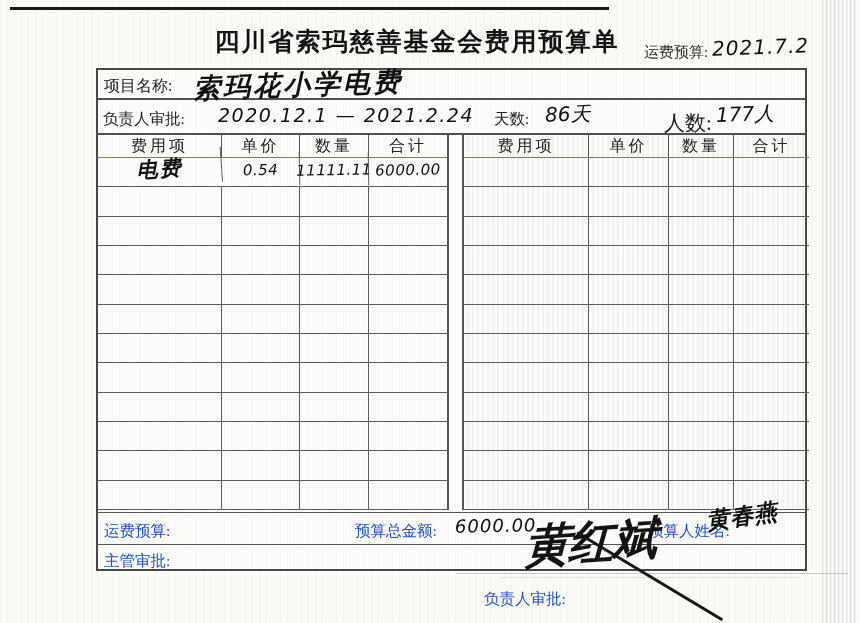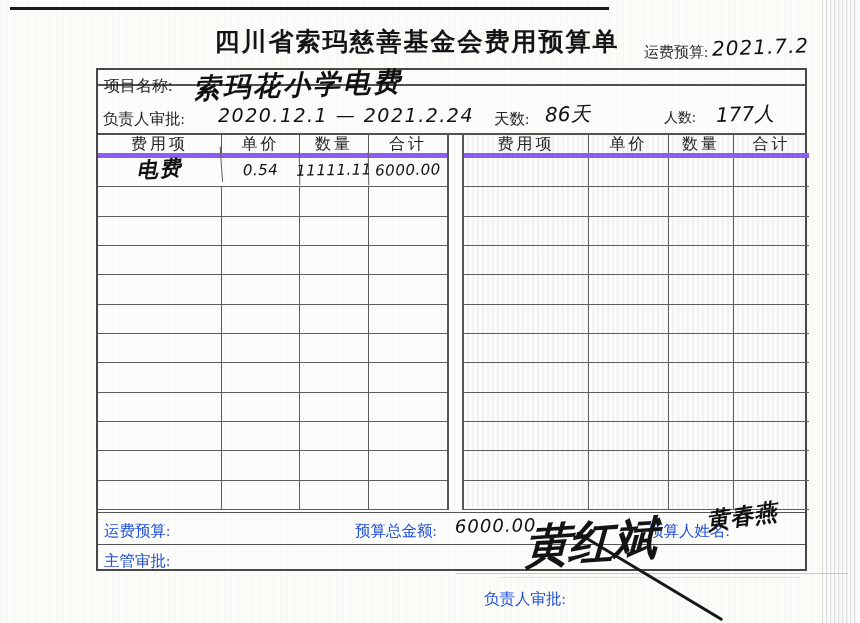--- a/index.html
+++ b/index.html
@@ -28,37 +28,37 @@
   .hw {
     font-family:"DejaVu Sans",cursive; font-style:italic; color:#101010; white-space:nowrap;
     display:inline-block;
   }
   .date-value { font-size:20px; transform:rotate(-2deg); position:relative; top:-3px; letter-spacing:1px; }
 
   .form {
     position:absolute; left:96px; top:68px; width:711px; height:503px;
     border:2px solid #484848; background:rgba(255,255,255,0.35);
   }
-  .rowA { position:absolute; left:0; top:0; width:100%; height:16px; border-bottom:2px solid #515151; }
+  .rowA { position:absolute; left:0; top:0; width:100%; height:30px; border-bottom:2px solid #515151; }
   .rowB { position:absolute; left:0; top:30px; width:100%; height:35px; border-bottom:2px solid #515151; }
   .rowA span, .rowB span, .frow1 span, .frow2 span { position:absolute; }
   .plabel { font-size:16px; color:#222; }
   .lbl-project { left:6px; top:6px; }
   .val-project { left:95px; top:-3px; font-size:27px; letter-spacing:3px; transform:rotate(-2deg); font-weight:600; }
   .lbl-period { left:5px; top:9px; font-size:15.5px; }
   .val-period { left:120px; top:4px; font-size:19px; letter-spacing:1.5px; }
   .lbl-days { left:396px; top:9px; font-size:15.5px; }
   .val-days { left:447px; top:1px; font-size:20px; transform:rotate(-2deg); }
-  .lbl-people { left:566px; top:9px; font-size:14px; }
+  .lbl-people { left:566px; top:9px; font-size:21px; }
   .val-people { left:618px; top:1px; font-size:20px; transform:rotate(-2deg); }
 
   .sub { position:absolute; top:65px; height:375px; }
   .side-left  { left:0;     width:351px; border-right:2px solid #555; }
   .side-right { left:364px; width:347px; border-left:2px solid #555; }
-  .thead { display:flex; height:23px; border-bottom:5px solid #8b5cf6; }
+  .thead { display:flex; height:23px; border-bottom:1px solid #8b5cf6; }
   .tbody { display:flex; flex-direction:column; height:352px; }
   .trow { display:flex; flex:1; border-bottom:1px solid #5d5d5d; }
   .hcell, .tcell { display:flex; align-items:center; justify-content:center; overflow:visible; }
   .hcell { font-size:16px; letter-spacing:3px; color:#222; border-right:1px solid #585858; }
   .tcell { border-right:1px solid #5d5d5d; }
   .hcell:last-child, .tcell:last-child { border-right:none; }
   .side-left  .w0{width:124px} .side-left  .w1{width:78px} .side-left  .w2{width:69px} .side-left  .w3{flex:1}
   .side-right .w0{width:125px} .side-right .w1{width:80px} .side-right .w2{width:65px} .side-right .w3{flex:1}
   .hw-item { font-size:21px; font-weight:600; letter-spacing:2px; transform:rotate(-4deg); margin-top:-7px; }
   .hw-num  { font-size:15px; letter-spacing:0.5px; transform:rotate(-1deg); margin-top:-5px; }

